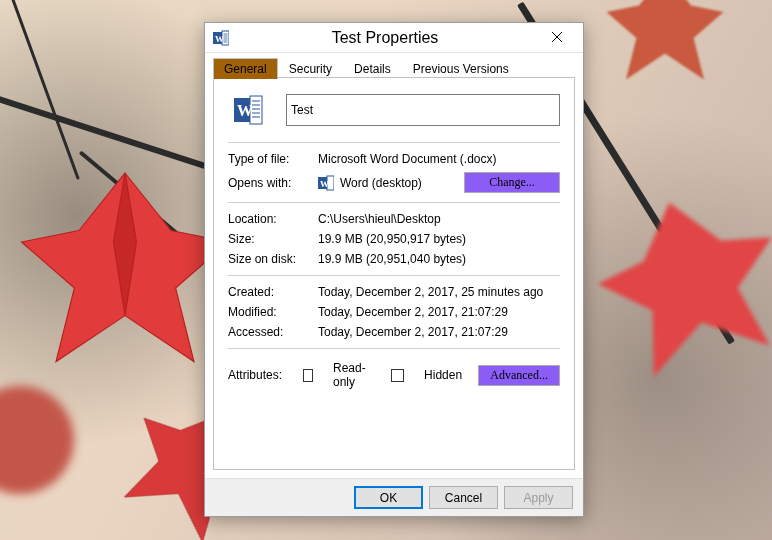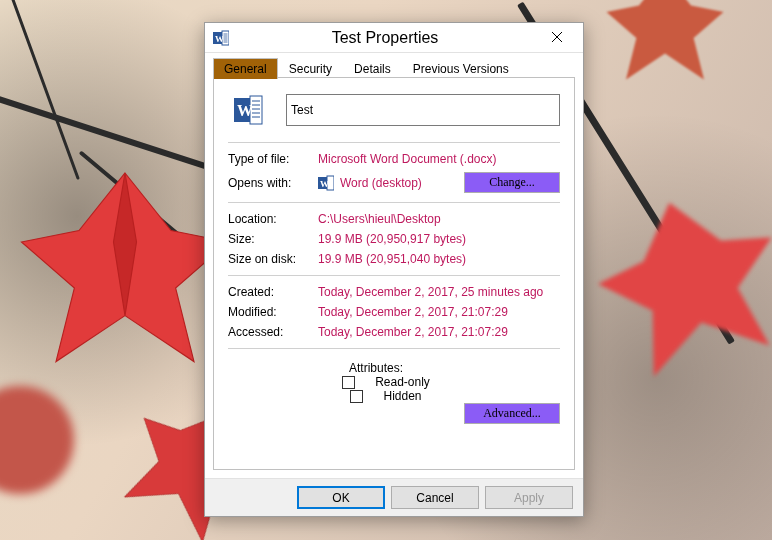--- a/index.html
+++ b/index.html
@@ -82,21 +82,21 @@
     flex:1;
     background:#ffffff;
     padding: 10px 14px 10px 14px;
     display:flex; flex-direction:column;
     position: relative;
     z-index: 1;
     margin-top: -1px;
   }
   .row { display:flex; align-items:center; padding: 3px 0; }
   .label { width: 90px; color:#000; }
-  .value { color:#be185d; }
+  .value { color:#000000; }
   .sep { height:1px; background:#d0d0d0; margin: 6px 0; }
   .doc-icon-big { width:32px; height:32px; margin-right:22px; }
   .filename-input {
     flex:1;
     border: 1px solid #7a7a7a;
     padding: 2px 4px;
     height: 32px;
     font-family: inherit;
     font-size: 12px;
   }
@@ -119,21 +119,21 @@
     background:#fff;
   }
   .footer {
     display:flex; justify-content:flex-end; align-items:center;
     gap:6px;
     padding: 7px 10px;
     border-top: 1px solid #e2e2e2;
     background:#f0f0f0;
   }
   .footer button {
-    width: 88px; height: 23px;
+    width: 69px; height: 23px;
     font-family: inherit; font-size:12px;
     border: 1px solid #adadad;
     background: #e1e1e1;
     cursor:pointer;
   }
   .footer button.primary {
     border: 2px solid #0078d7;
     background:#e1e1e1;
   }
   .footer button:disabled {
@@ -281,21 +281,21 @@
         <span class="label">Modified:</span>
         <span class="value">Today, December 2, 2017, 21:07:29</span>
       </div>
       <div class="row">
         <span class="label">Accessed:</span>
         <span class="value">Today, December 2, 2017, 21:07:29</span>
       </div>
 
       <div class="sep"></div>
 
-      <div class="row" style="padding-top:6px;flex-direction:column;">
+      <div class="row" style="padding-top:6px;">
         <span class="label">Attributes:</span>
         <span class="checkbox">
           <span class="checkbox-box"></span>
           <span>Read-only</span>
         </span>
         <span class="checkbox">
           <span class="checkbox-box"></span>
           <span>Hidden</span>
         </span>
         <button class="advanced-btn">Advanced...</button>

